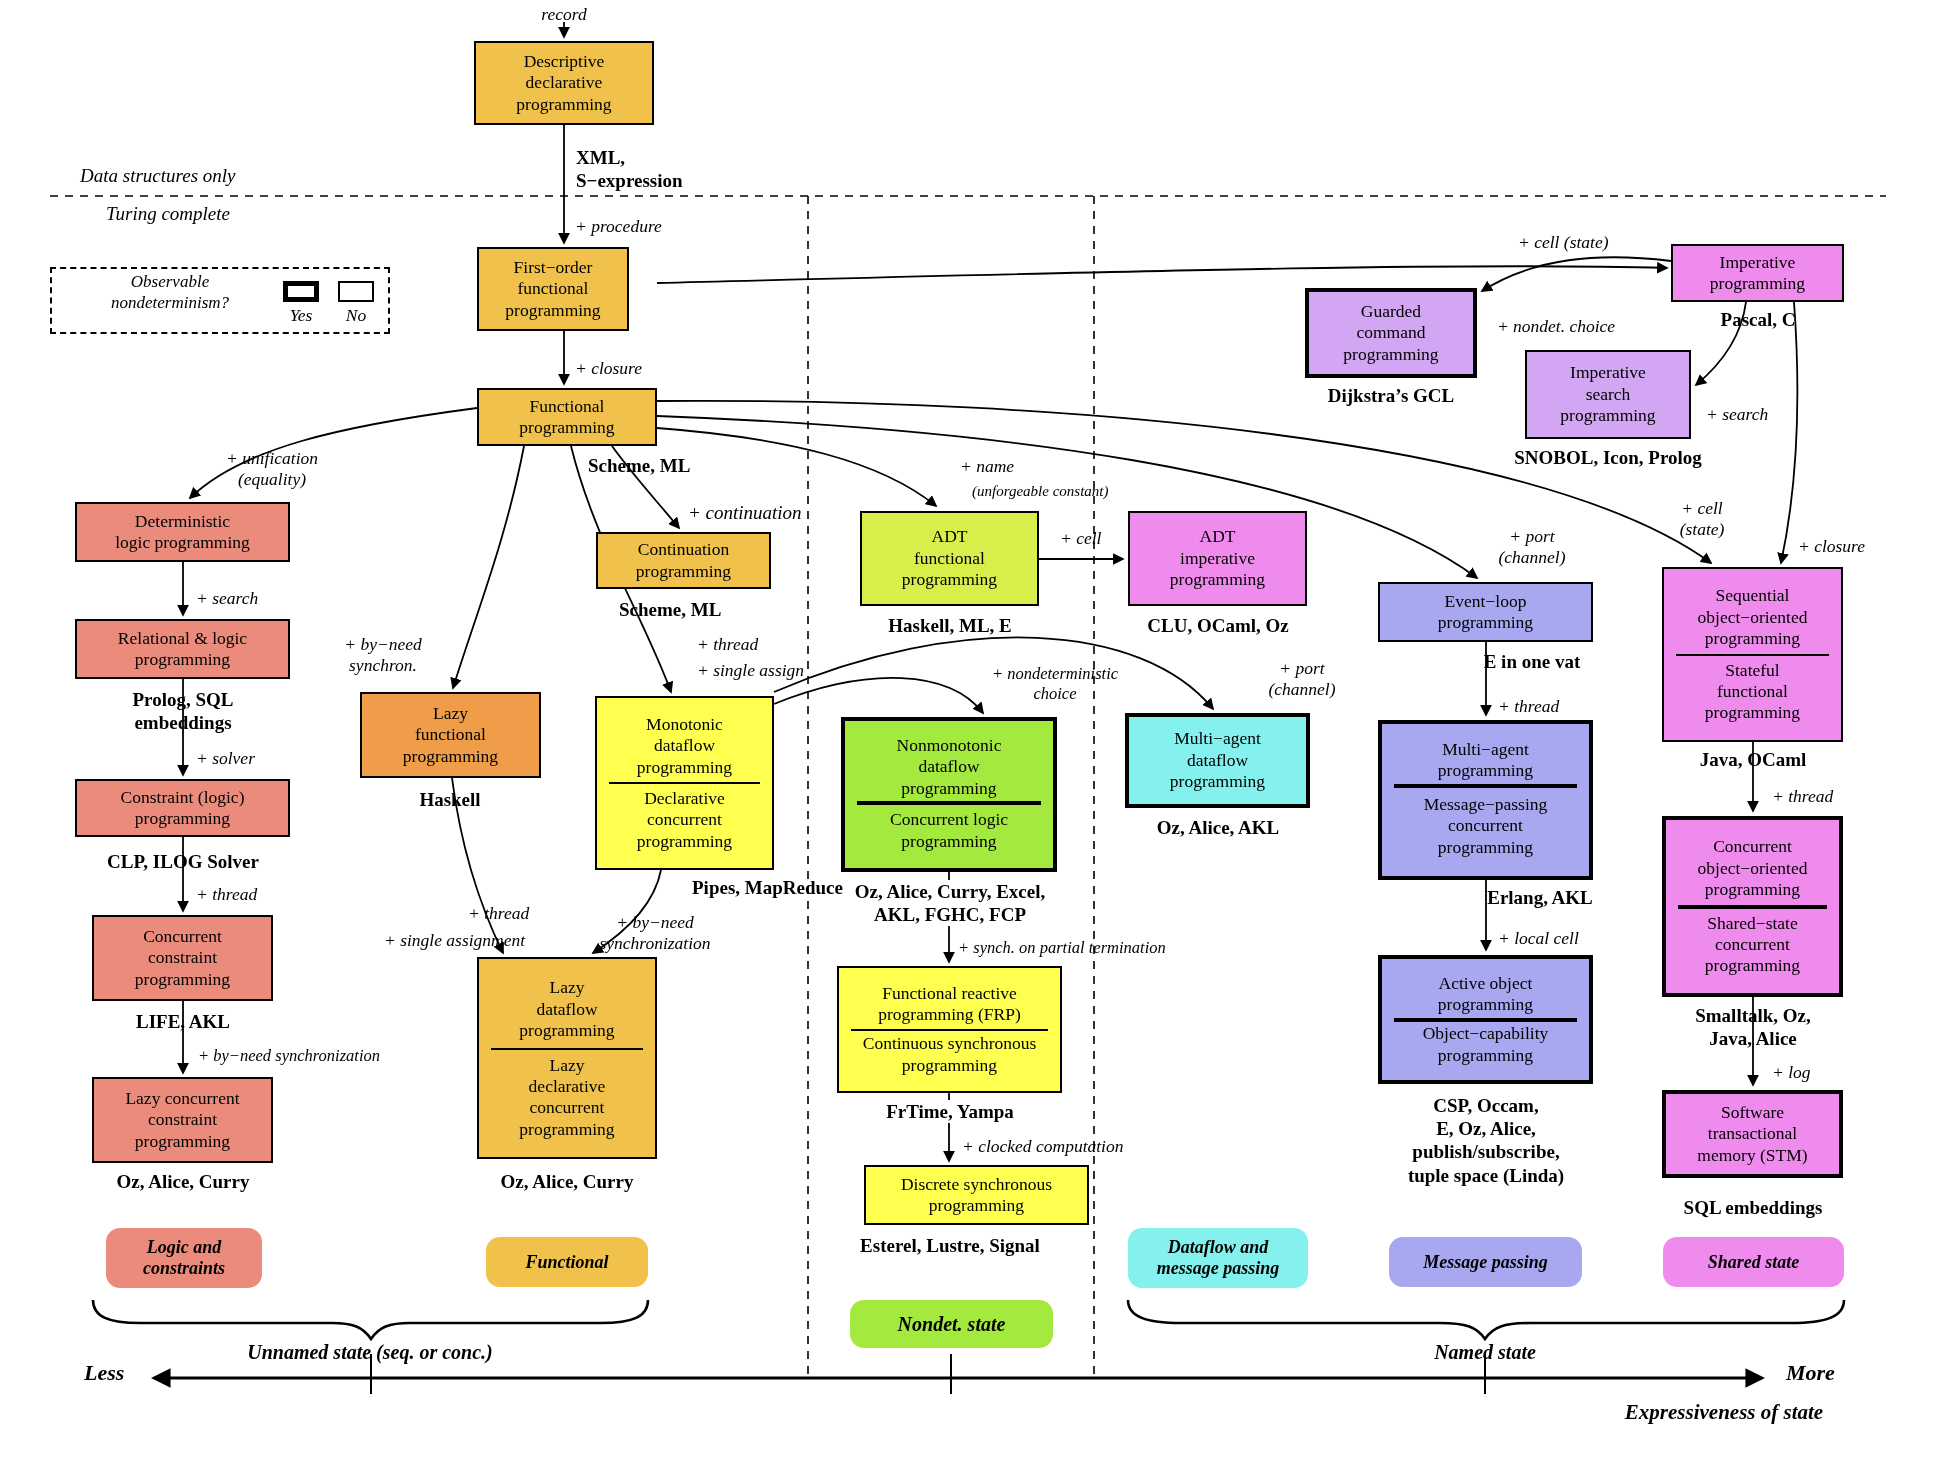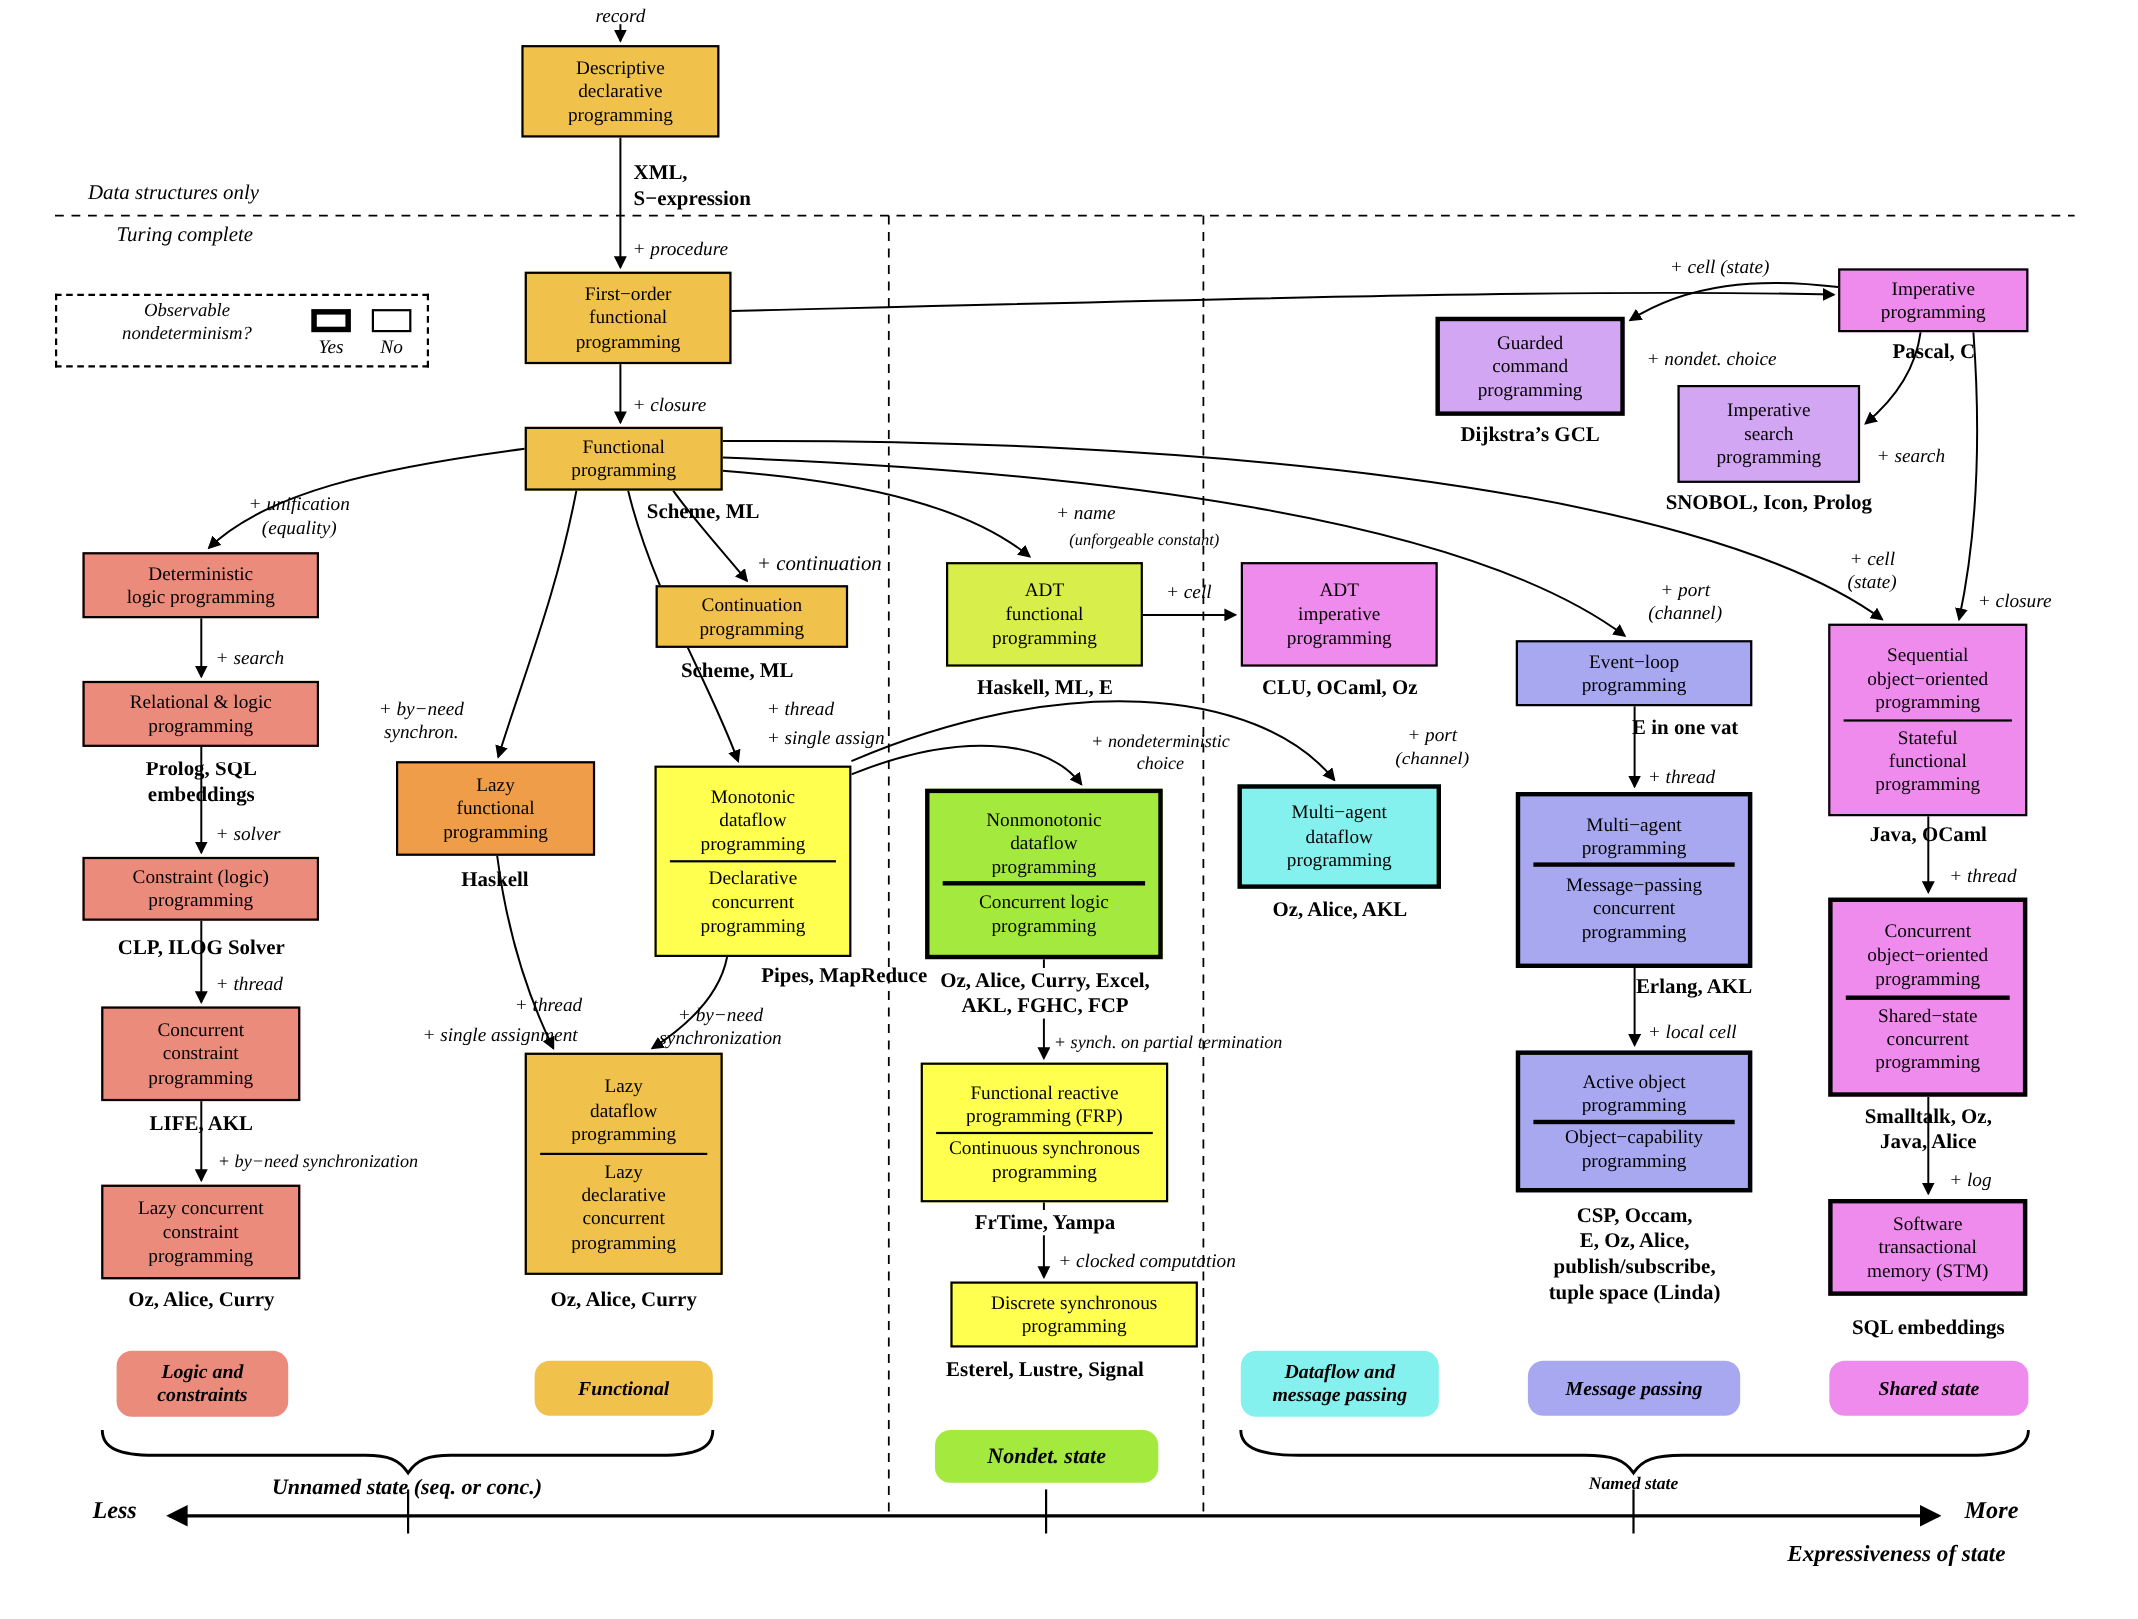--- a/index.html
+++ b/index.html
@@ -97,21 +97,21 @@
   <div class="t it cc" style="left:170px;top:272px;font-size:17px">Observable
 nondeterminism?</div>
   <div class="lgbox thick" style="left:283px;top:281px;width:36px;height:21px"></div>
   <div class="lgbox" style="left:338px;top:281px;width:36px;height:21px"></div>
   <div class="t it cc" style="left:301px;top:305px">Yes</div>
   <div class="t it cc" style="left:356px;top:305px">No</div>
 
   <div class="box gold" style="left:474px;top:41px;width:180px;height:84px">Descriptive
 declarative
 programming</div>
-  <div class="box gold" style="left:477px;top:247px;width:188px;height:84px">First−order
+  <div class="box gold" style="left:477px;top:247px;width:152px;height:84px">First−order
 functional
 programming</div>
   <div class="box gold" style="left:477px;top:388px;width:180px;height:58px">Functional
 programming</div>
   <div class="box gold" style="left:596px;top:532px;width:175px;height:57px">Continuation
 programming</div>
 
   <div class="box salmon" style="left:75px;top:502px;width:215px;height:60px">Deterministic
 logic programming</div>
   <div class="box salmon" style="left:75px;top:619px;width:215px;height:60px">Relational &amp; logic
@@ -292,18 +292,18 @@
   <div class="badge salmon" style="left:106px;top:1228px;width:156px;height:60px">Logic and
 constraints</div>
   <div class="badge gold" style="left:486px;top:1237px;width:162px;height:50px">Functional</div>
   <div class="badge green" style="left:850px;top:1300px;width:203px;height:48px;font-size:20px">Nondet. state</div>
   <div class="badge cyan" style="left:1128px;top:1228px;width:180px;height:60px">Dataflow and
 message passing</div>
   <div class="badge peri" style="left:1389px;top:1237px;width:193px;height:50px">Message passing</div>
   <div class="badge magenta" style="left:1663px;top:1237px;width:181px;height:50px">Shared state</div>
 
   <div class="t b it cc" style="left:370px;top:1340px;font-size:20px">Unnamed state (seq. or conc.)</div>
-  <div class="t b it cc" style="left:1485px;top:1340px;font-size:16px">Named state</div>
+  <div class="t b it cc" style="left:1485px;top:1340px;font-size:20px">Named state</div>
   <div class="t b it" style="left:84px;top:1360px;font-size:22px">Less</div>
   <div class="t b it" style="left:1786px;top:1360px;font-size:22px">More</div>
   <div class="t b it cc" style="left:1724px;top:1400px;font-size:21px">Expressiveness of state</div>
 
 </div>
 
 </body></html>

